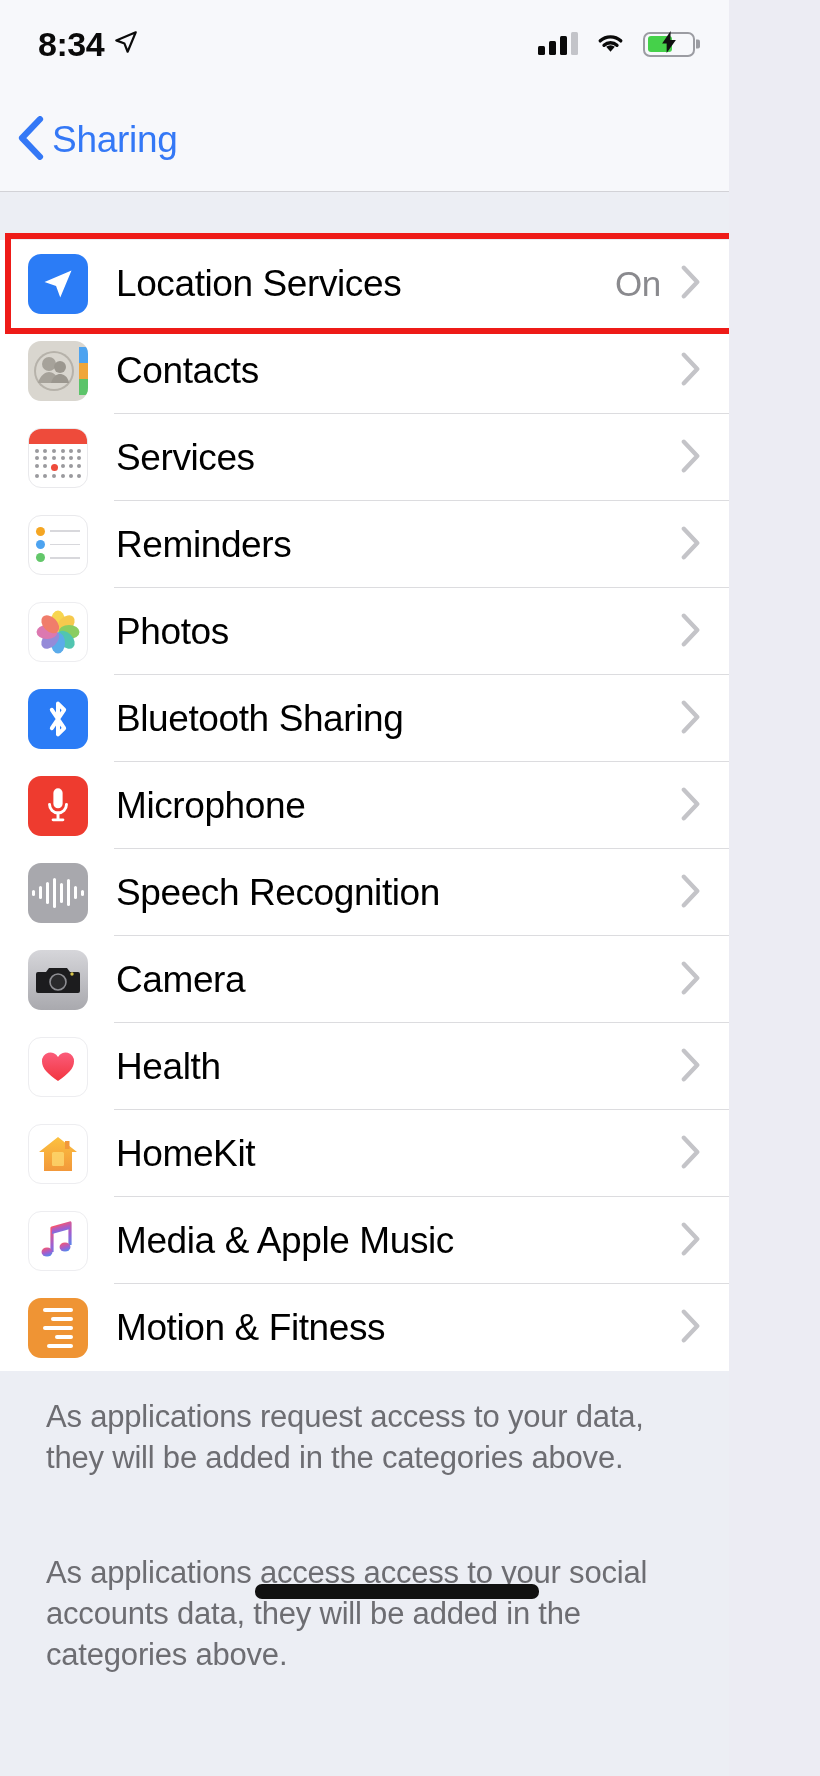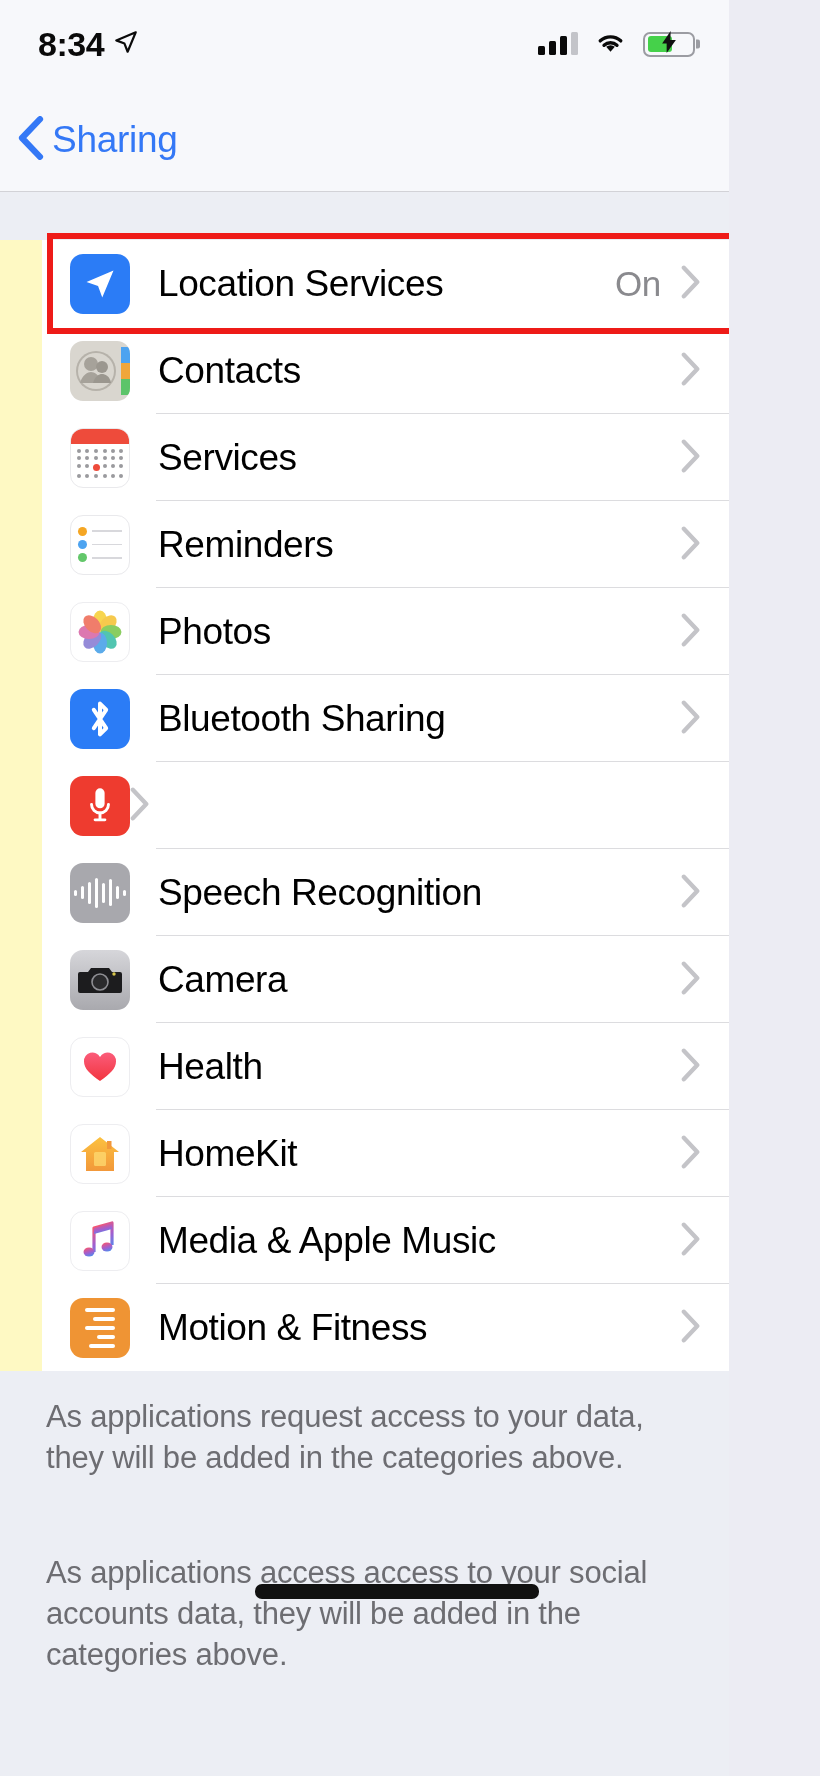--- a/index.html
+++ b/index.html
@@ -44,21 +44,21 @@
   .chev-back { display:block; }
   .back-label { font-size: 37px; color: #3478f6; letter-spacing: -0.3px; }
   .nav-title {
     position: absolute; left: 0; right: 0; text-align: center;
     font-size: 36px; font-weight: 700; color: #000; letter-spacing: -0.3px;
     pointer-events: none;
   }
 
   
   .gap { height: 48px; background: #eceef4; }
-  .list { background: #fef9c3; padding-left: 42px; }
+  .list { background: #fde047; }
   .row {
     position: relative; display: flex; align-items: center;
     height: 87px; padding-left: 28px; cursor: pointer; background: #fff;
   }
   .row .sep {
     position: absolute; left: 114px; right: 0; bottom: 0; height: 1px; background: #dcdcdf;
   }
   .row:last-child .sep { display: none; }
   .ico { width: 60px; height: 60px; border-radius: 13px; flex: none;
          position: relative; overflow: hidden; }
@@ -307,20 +307,21 @@
     </div>
 
     <div class="row">
       <div class="ico ic-mic">
         <svg width="26" height="40" viewBox="0 0 16 26">
           <rect x="5" y="1.5" width="6" height="13" rx="3" fill="#fff"></rect>
           <path d="M2.5 12a5.5 5.5 0 0 0 11 0" fill="none" stroke="#fff" stroke-width="1.9" stroke-linecap="round"></path>
           <path d="M8 17.5V22M4.8 22h6.4" stroke="#fff" stroke-width="1.9" stroke-linecap="round"></path>
         </svg>
       </div>
+      <div class="row-label">Microphone</div>
       <span class="chev">
         <svg width="20" height="34" viewBox="0 0 11 19">
             <path d="M1.5 1.5 9 9.5l-7.5 8" fill="none" stroke="#c4c4c8" stroke-width="2.4" stroke-linecap="round" stroke-linejoin="round"></path>
           </svg>
       </span>
       <div class="sep"></div>
     </div>
 
     <div class="row">
       <div class="ico ic-speech">

